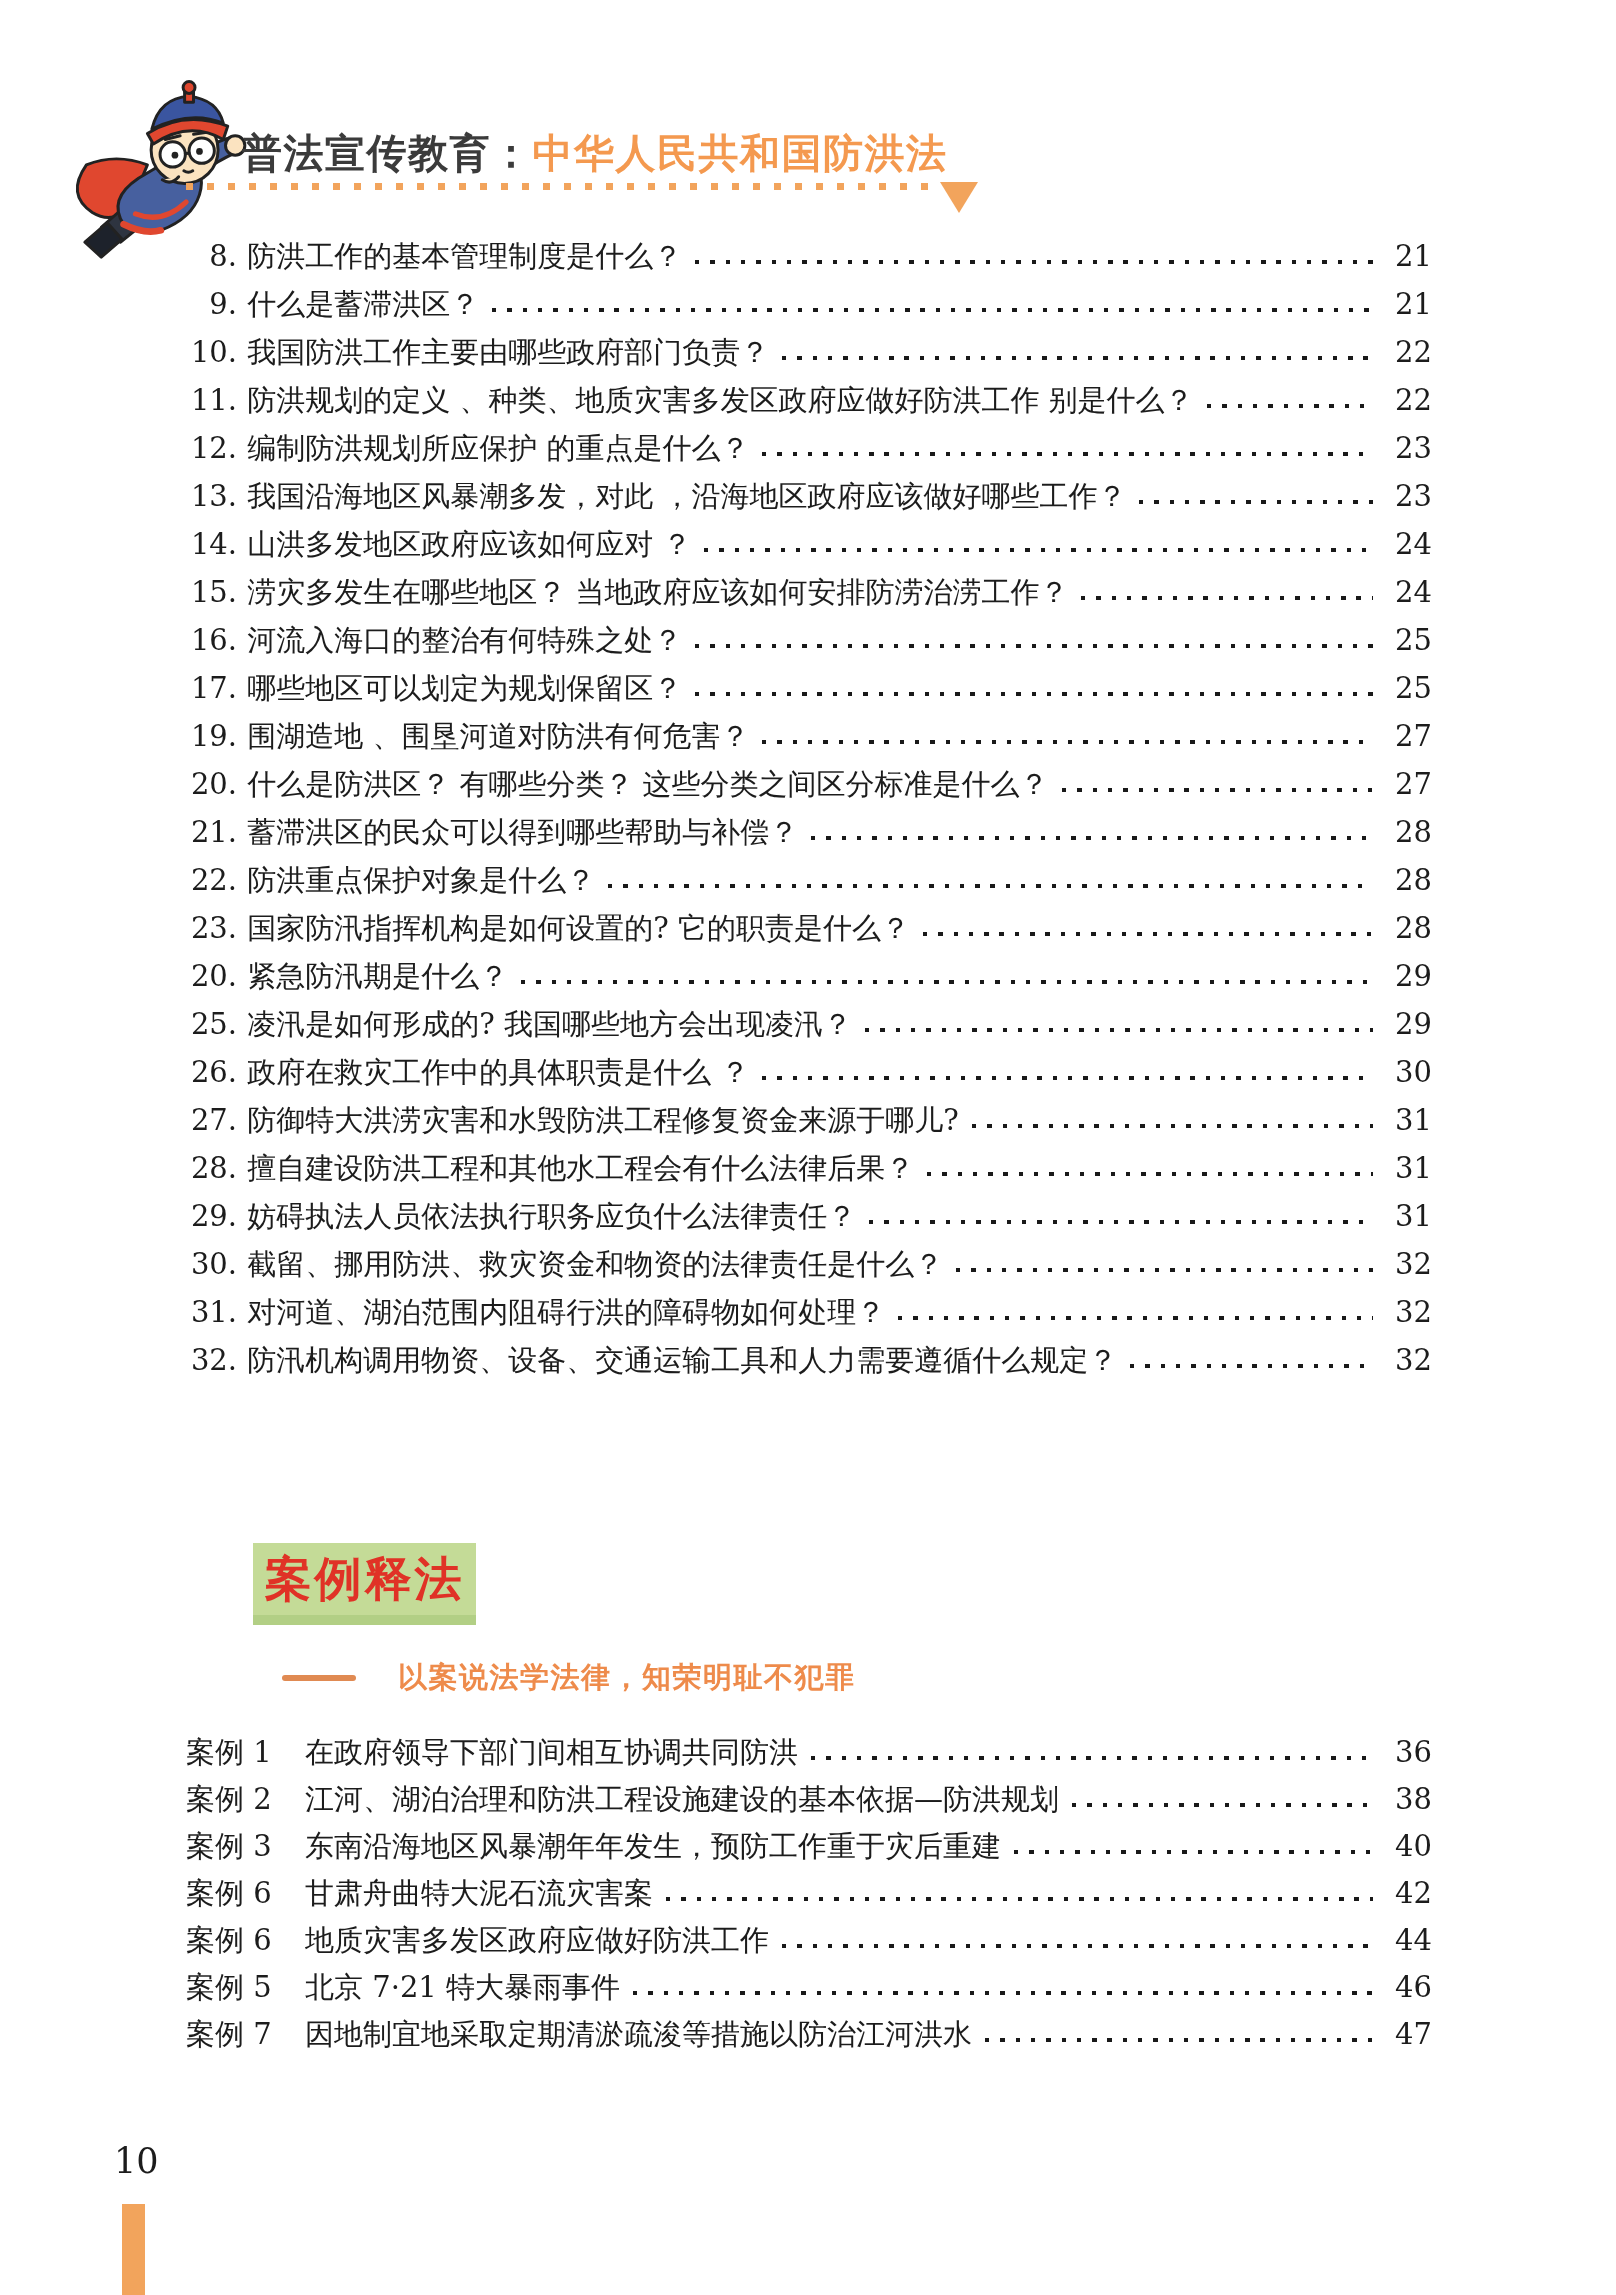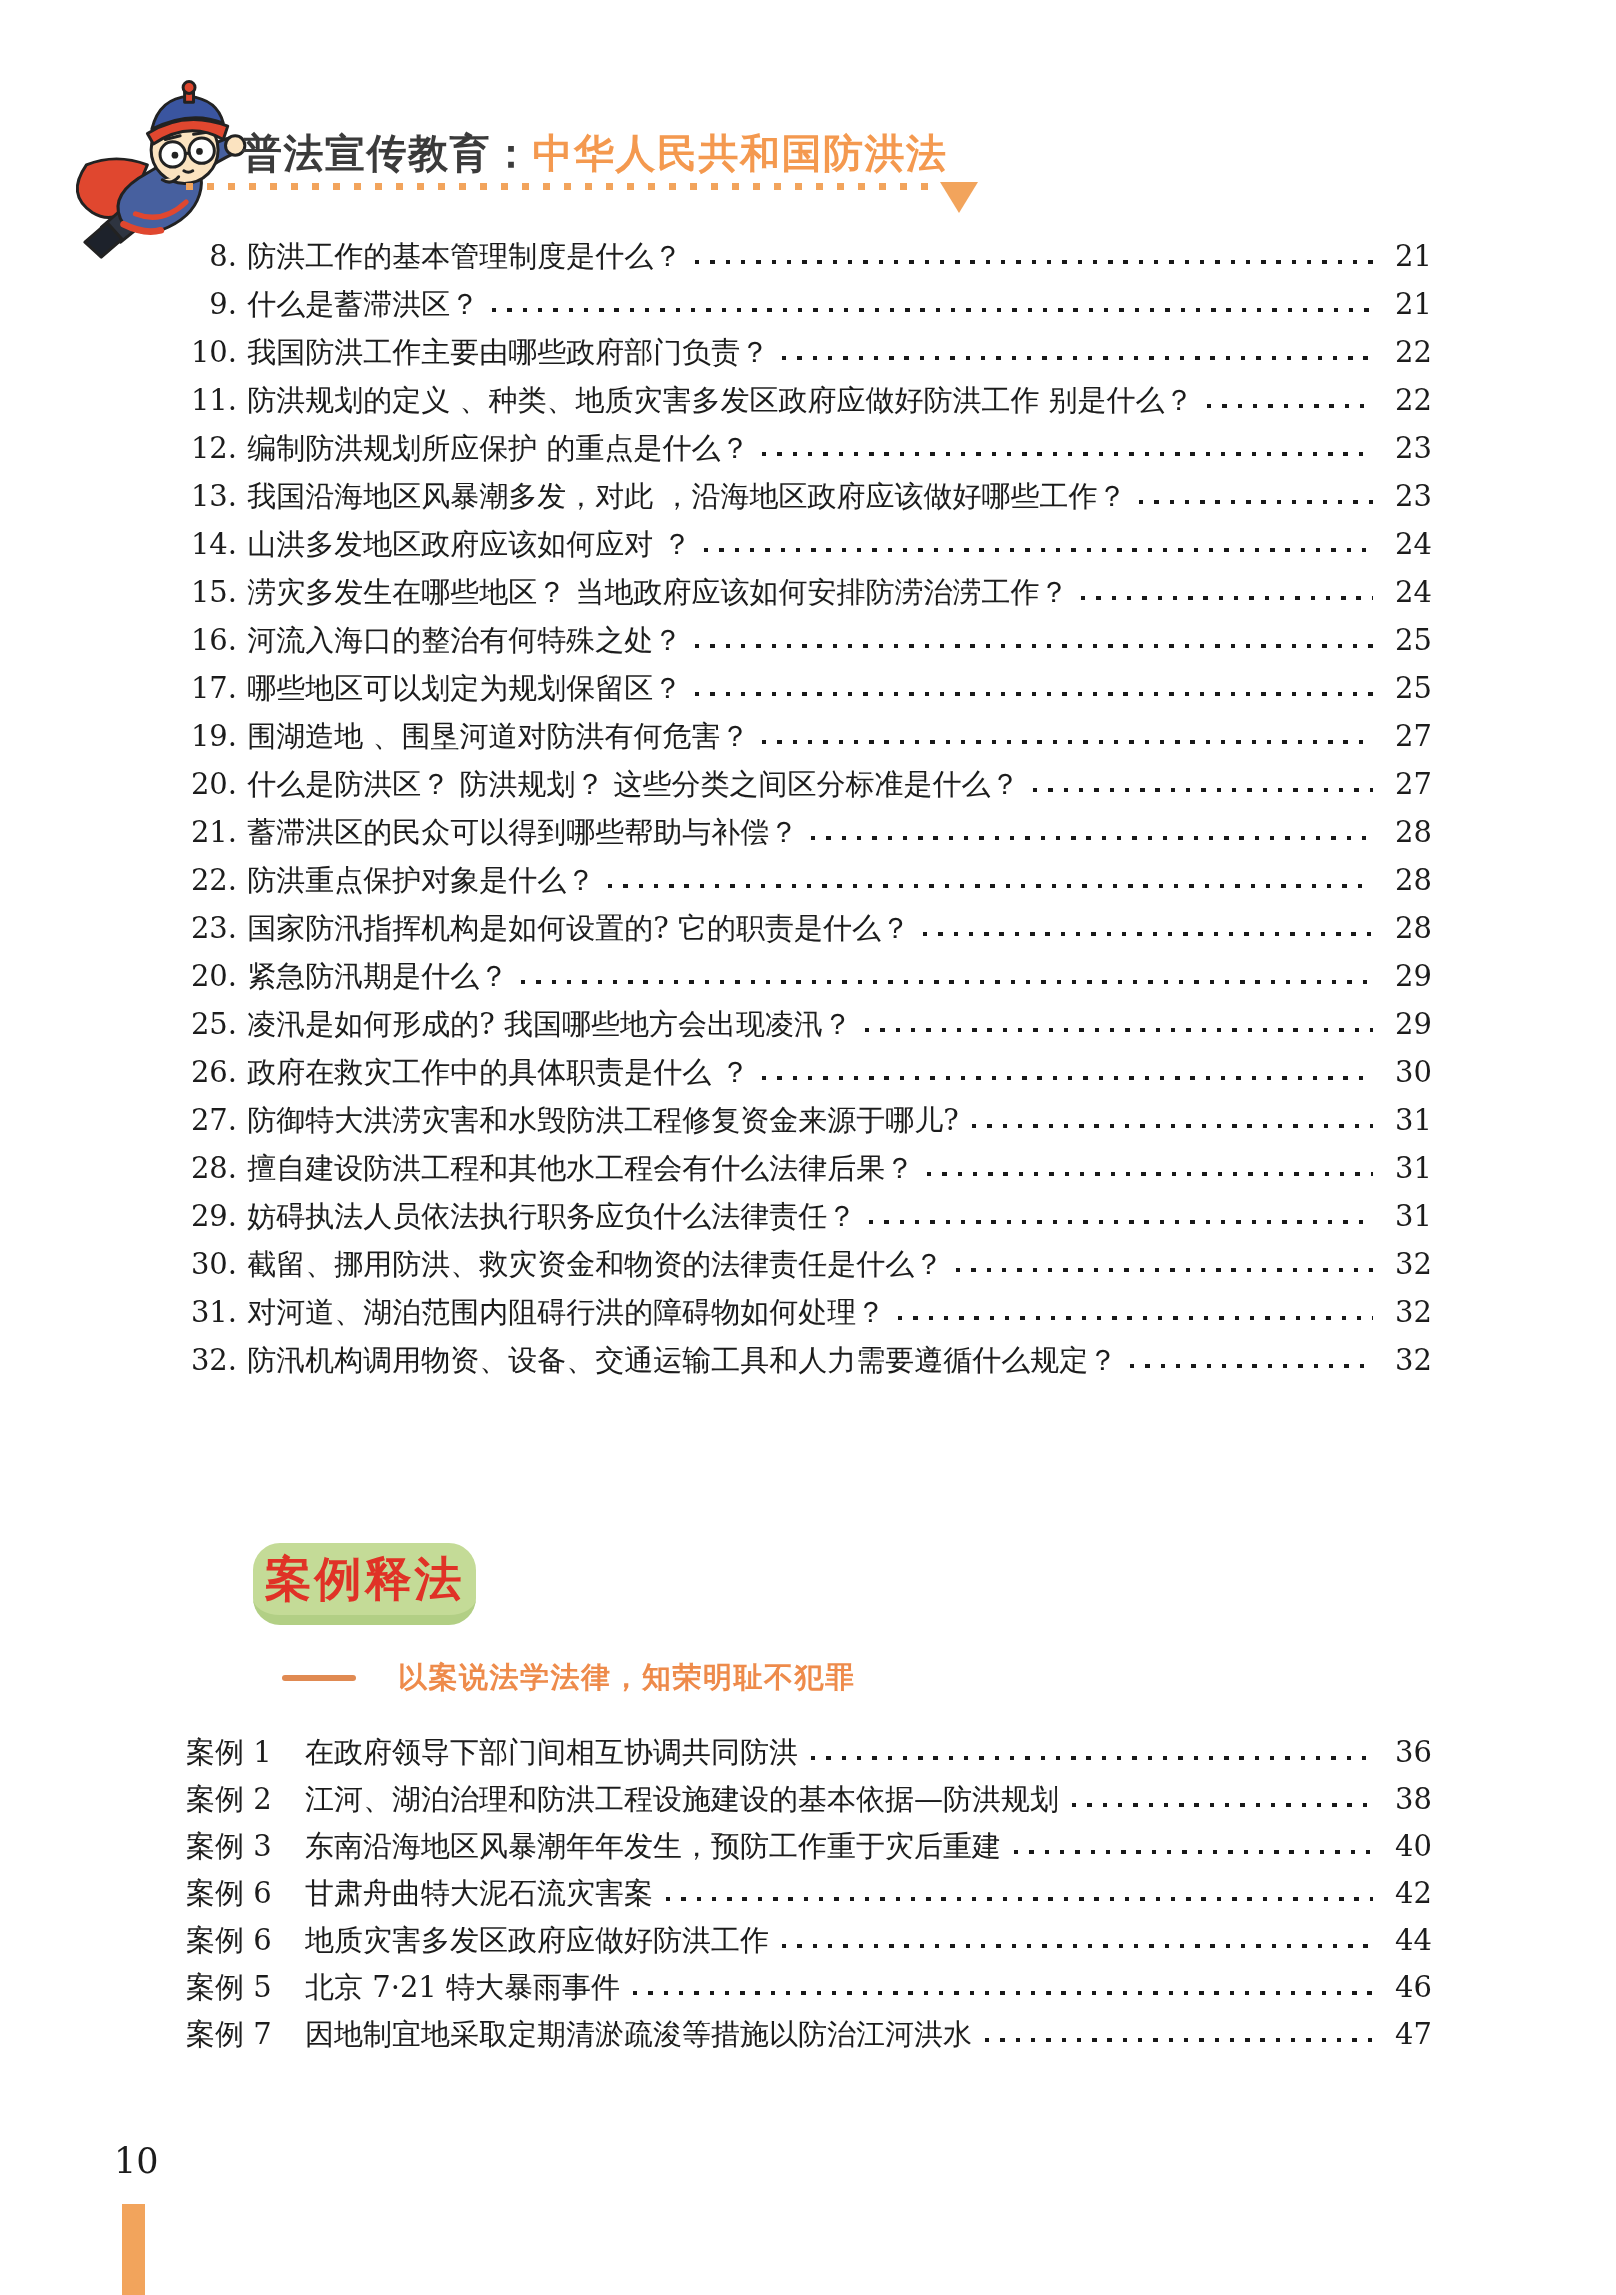--- a/index.html
+++ b/index.html
@@ -44,21 +44,21 @@
     background:repeating-linear-gradient(90deg,#191919 0 4.4px,transparent 4.4px 15.3px);
   }
   .pg{min-width:47px;text-align:right;flex:0 0 auto;}
   
   .sec-title{
     position:absolute;left:253px;top:1543px;width:223px;height:82px;
     background:var(--title_bg_green,#c4db97);
     border-bottom:10.2px solid #b2cf85;box-sizing:border-box;
     display:flex;align-items:center;justify-content:center;
     font-family:"DejaVu Sans","Liberation Sans",sans-serif;
-    font-weight:bold;font-size:47px;color:var(--title_red,#e03226);letter-spacing:2.9px;border-radius:27px;
+    font-weight:bold;font-size:47px;color:var(--title_red,#e03226);letter-spacing:2.9px;
   }
   .subtitle{
     position:absolute;left:282px;top:1654px;height:48px;
     display:flex;align-items:center;
     font-family:"DejaVu Sans","Liberation Sans",sans-serif;
     font-weight:bold;font-size:29px;color:var(--subtitle_orange,#ee8b4b);
     letter-spacing:1.5px;white-space:nowrap;text-align:right;
   }
   .dashbar{
     width:74px;height:6.6px;border-radius:3.6px;margin-right:42px;
@@ -186,21 +186,21 @@
         <span class="pg">25</span>
       </li>
       <li class="row">
         <span class="num">19.</span>
         <span class="txt">围湖造地 、围垦河道对防洪有何危害？</span>
         <span class="leader"></span>
         <span class="pg">27</span>
       </li>
       <li class="row">
         <span class="num">20.</span>
-        <span class="txt">什么是防洪区？ 防洪规划？ 这些分类之间区分标准是什么？</span>
+        <span class="txt">什么是防洪区？ 有哪些分类？ 这些分类之间区分标准是什么？</span>
         <span class="leader"></span>
         <span class="pg">27</span>
       </li>
       <li class="row">
         <span class="num">21.</span>
         <span class="txt">蓄滞洪区的民众可以得到哪些帮助与补偿？</span>
         <span class="leader"></span>
         <span class="pg">28</span>
       </li>
       <li class="row">

